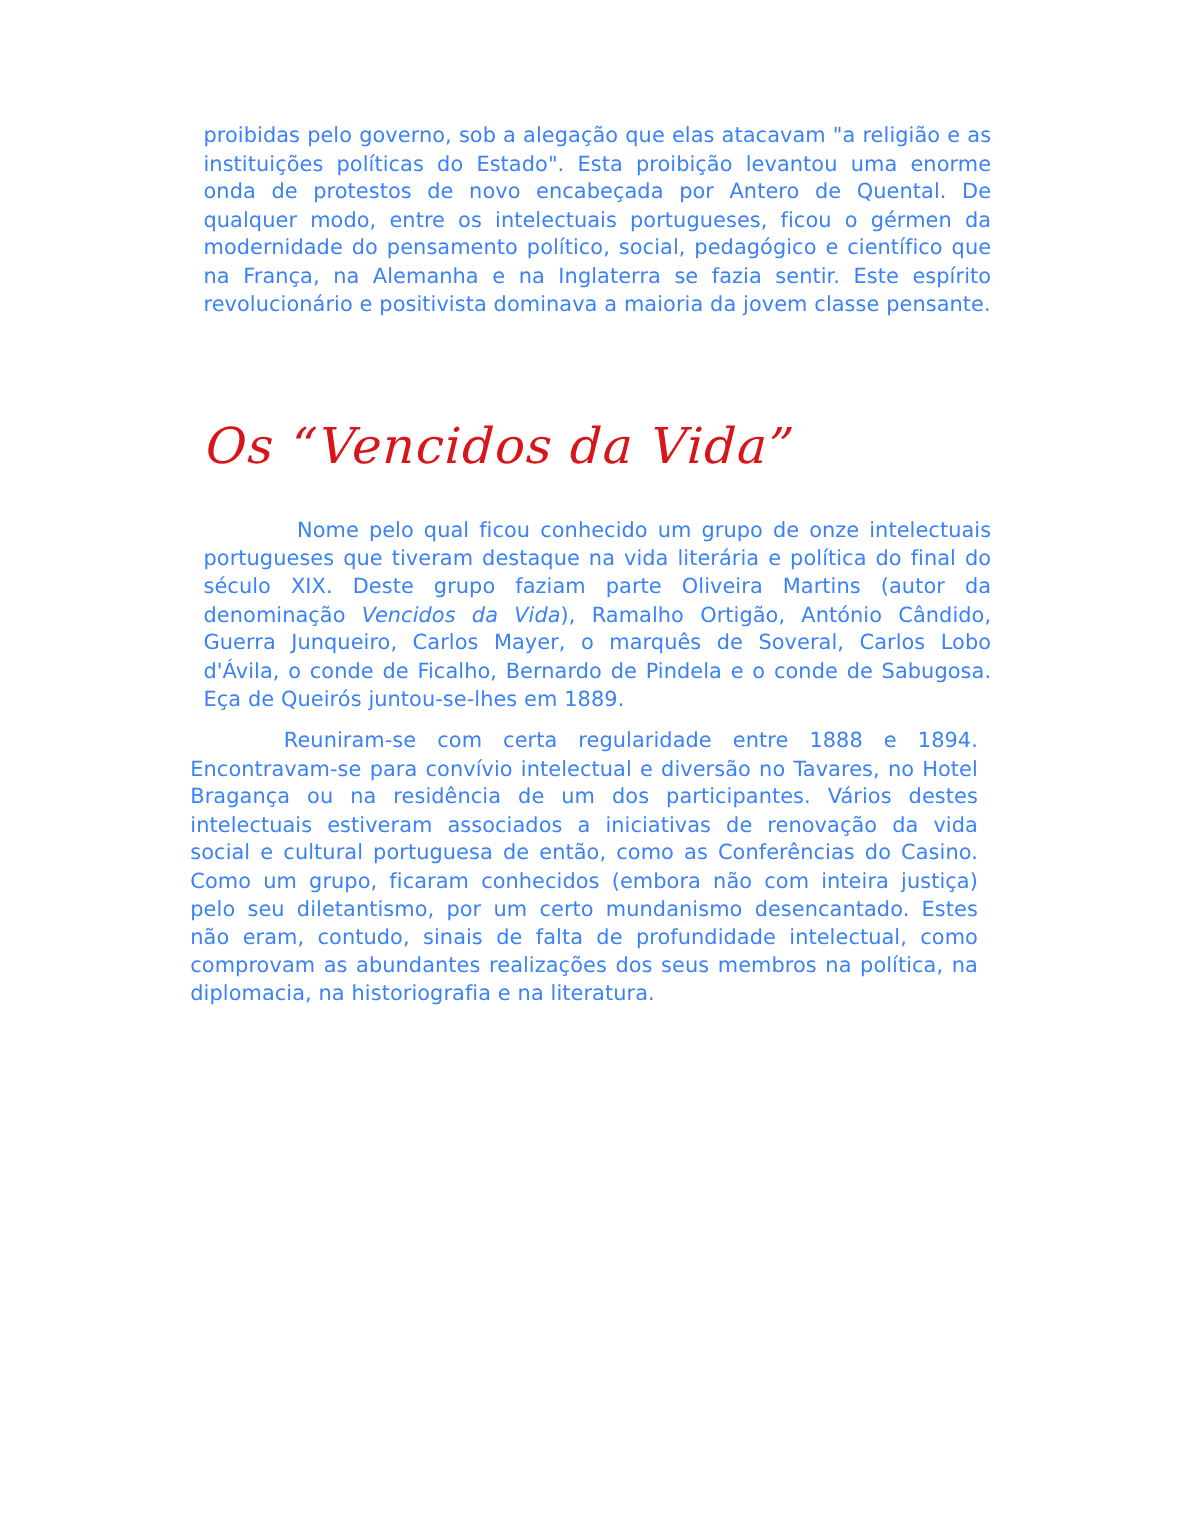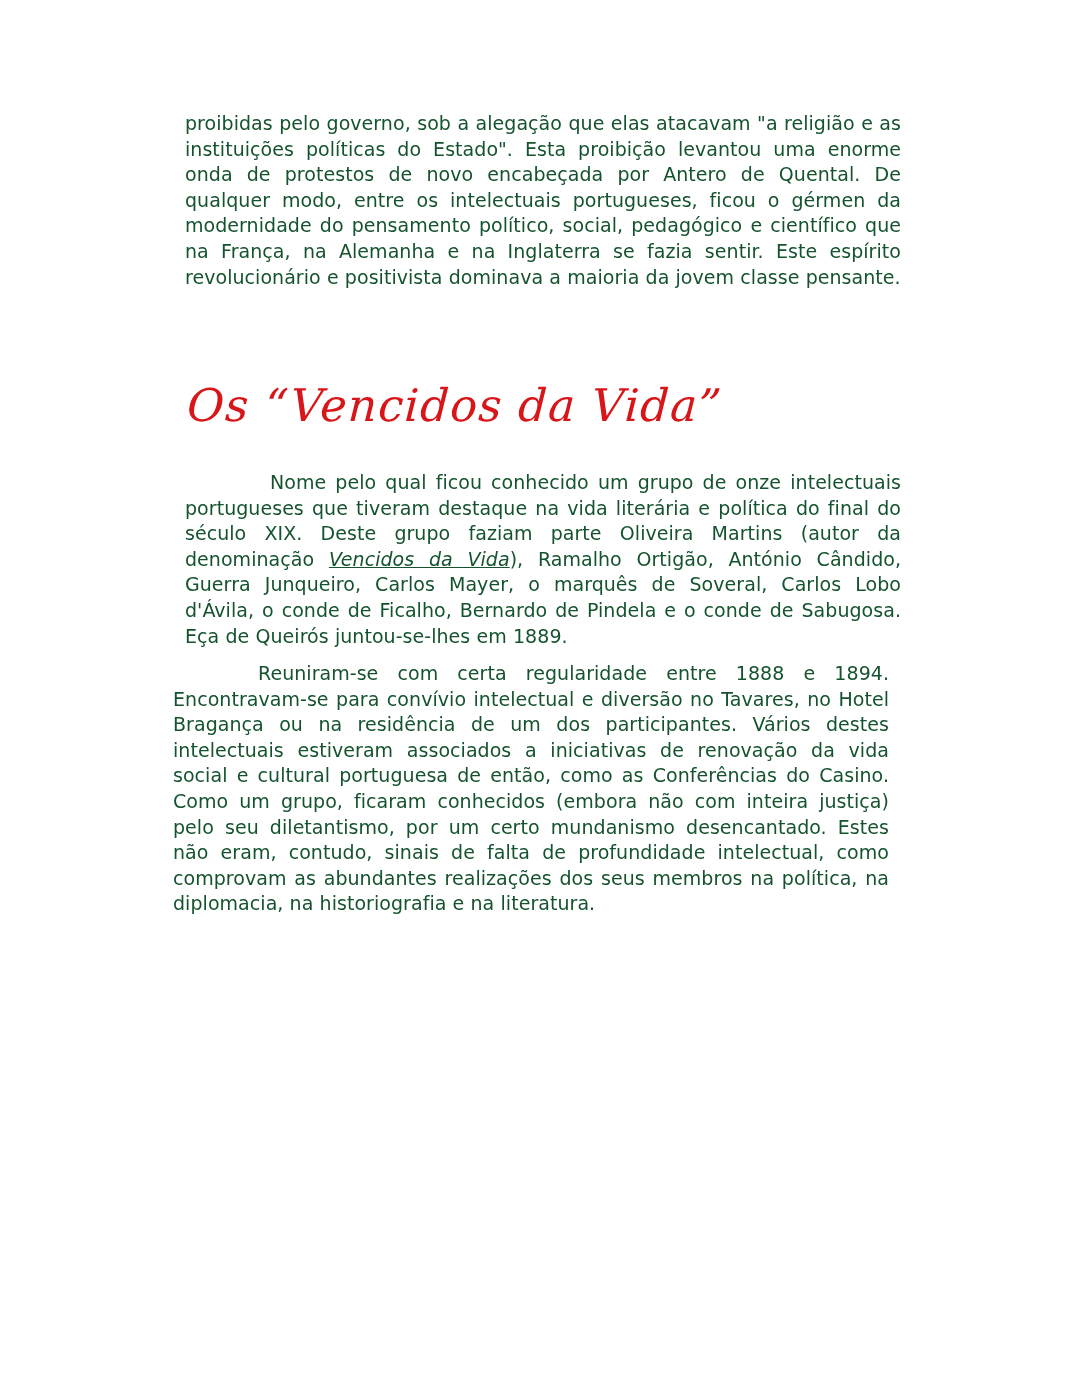--- a/index.html
+++ b/index.html
@@ -27,21 +27,21 @@
     left: 185px;
     top: 111px;
     width: 716px;
   }
 
   .body-paragraph {
     margin: 0;
     font-family: "DejaVu Sans", "Liberation Sans", sans-serif;
     font-size: 19px;
     line-height: 25.6px;
-    color: #14532d;
+    color: #3b82f6;
     text-align: justify;
     text-justify: inter-word;
     letter-spacing: 0.05px;
     word-spacing: 0.1px;
     -webkit-font-smoothing: antialiased;
   }
 
   .body-paragraph.indented {
     text-indent: 85px;
   }
@@ -81,21 +81,20 @@
 
   .block-third {
     position: absolute;
     left: 173px;
     top: 661px;
     width: 716px;
   }
 
   .italic-title {
     font-style: italic;
-    text-decoration: underline;
   }
 </style>
 </head>
 <body>
 
 <div class="page">
 
   <div class="text-column">
     <p class="body-paragraph para-gap-intro">proibidas pelo governo, sob a alegação que elas atacavam "a religião e as instituições políticas do Estado". Esta proibição levantou uma enorme onda de protestos de novo encabeçada por Antero de Quental. De qualquer modo, entre os intelectuais portugueses, ficou o gérmen da modernidade do pensamento político, social, pedagógico e científico que na França, na Alemanha e na Inglaterra se fazia sentir. Este espírito revolucionário e positivista dominava a maioria da jovem classe pensante.</p>
   </div>

